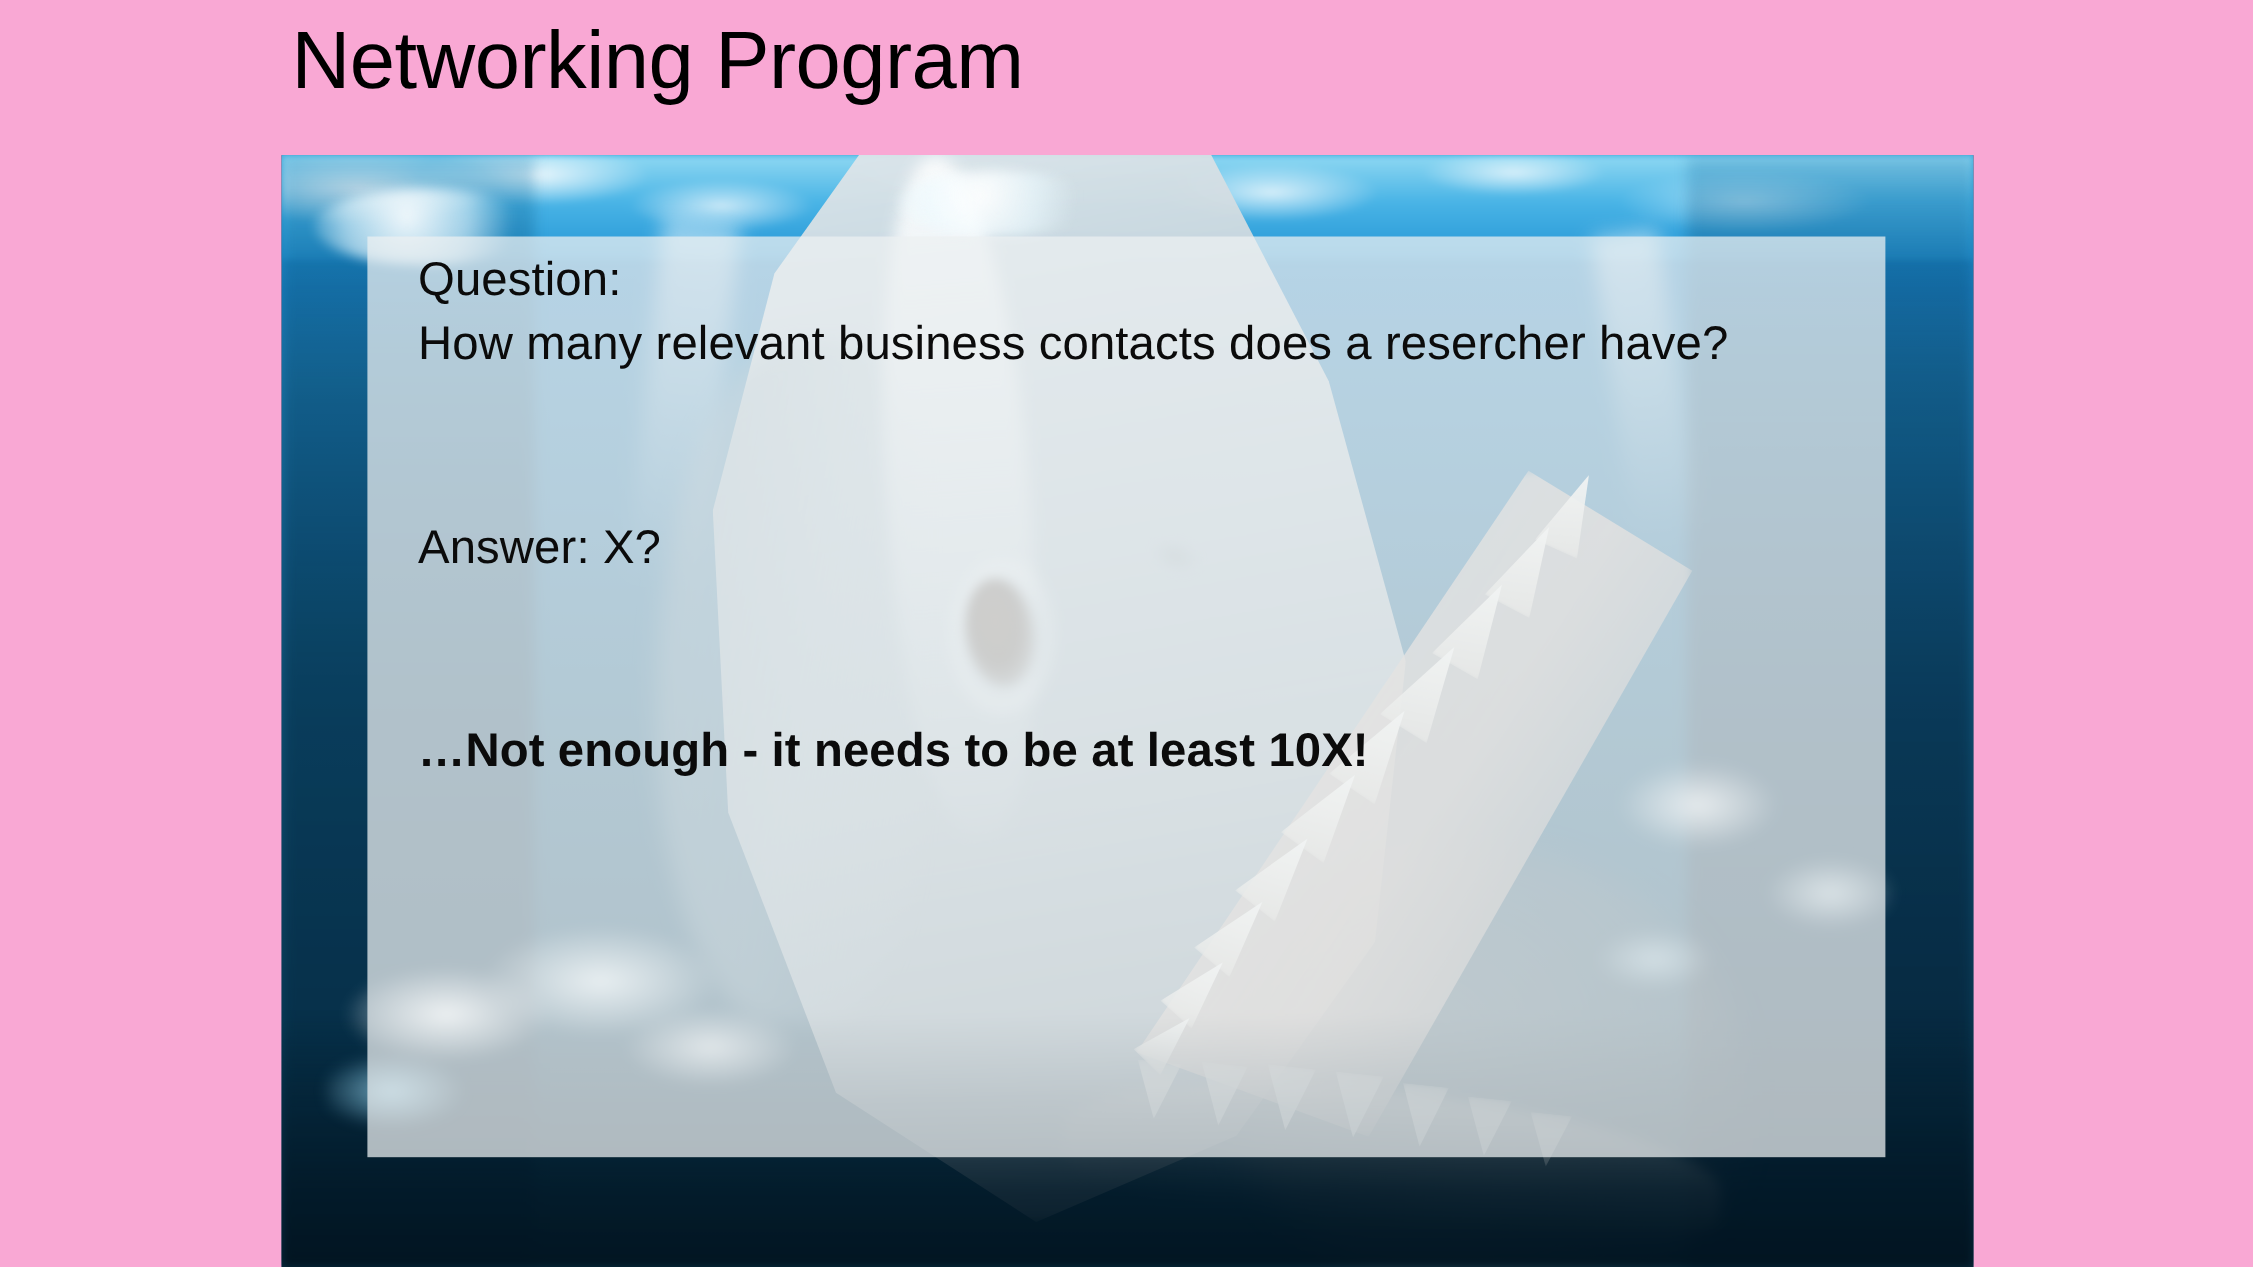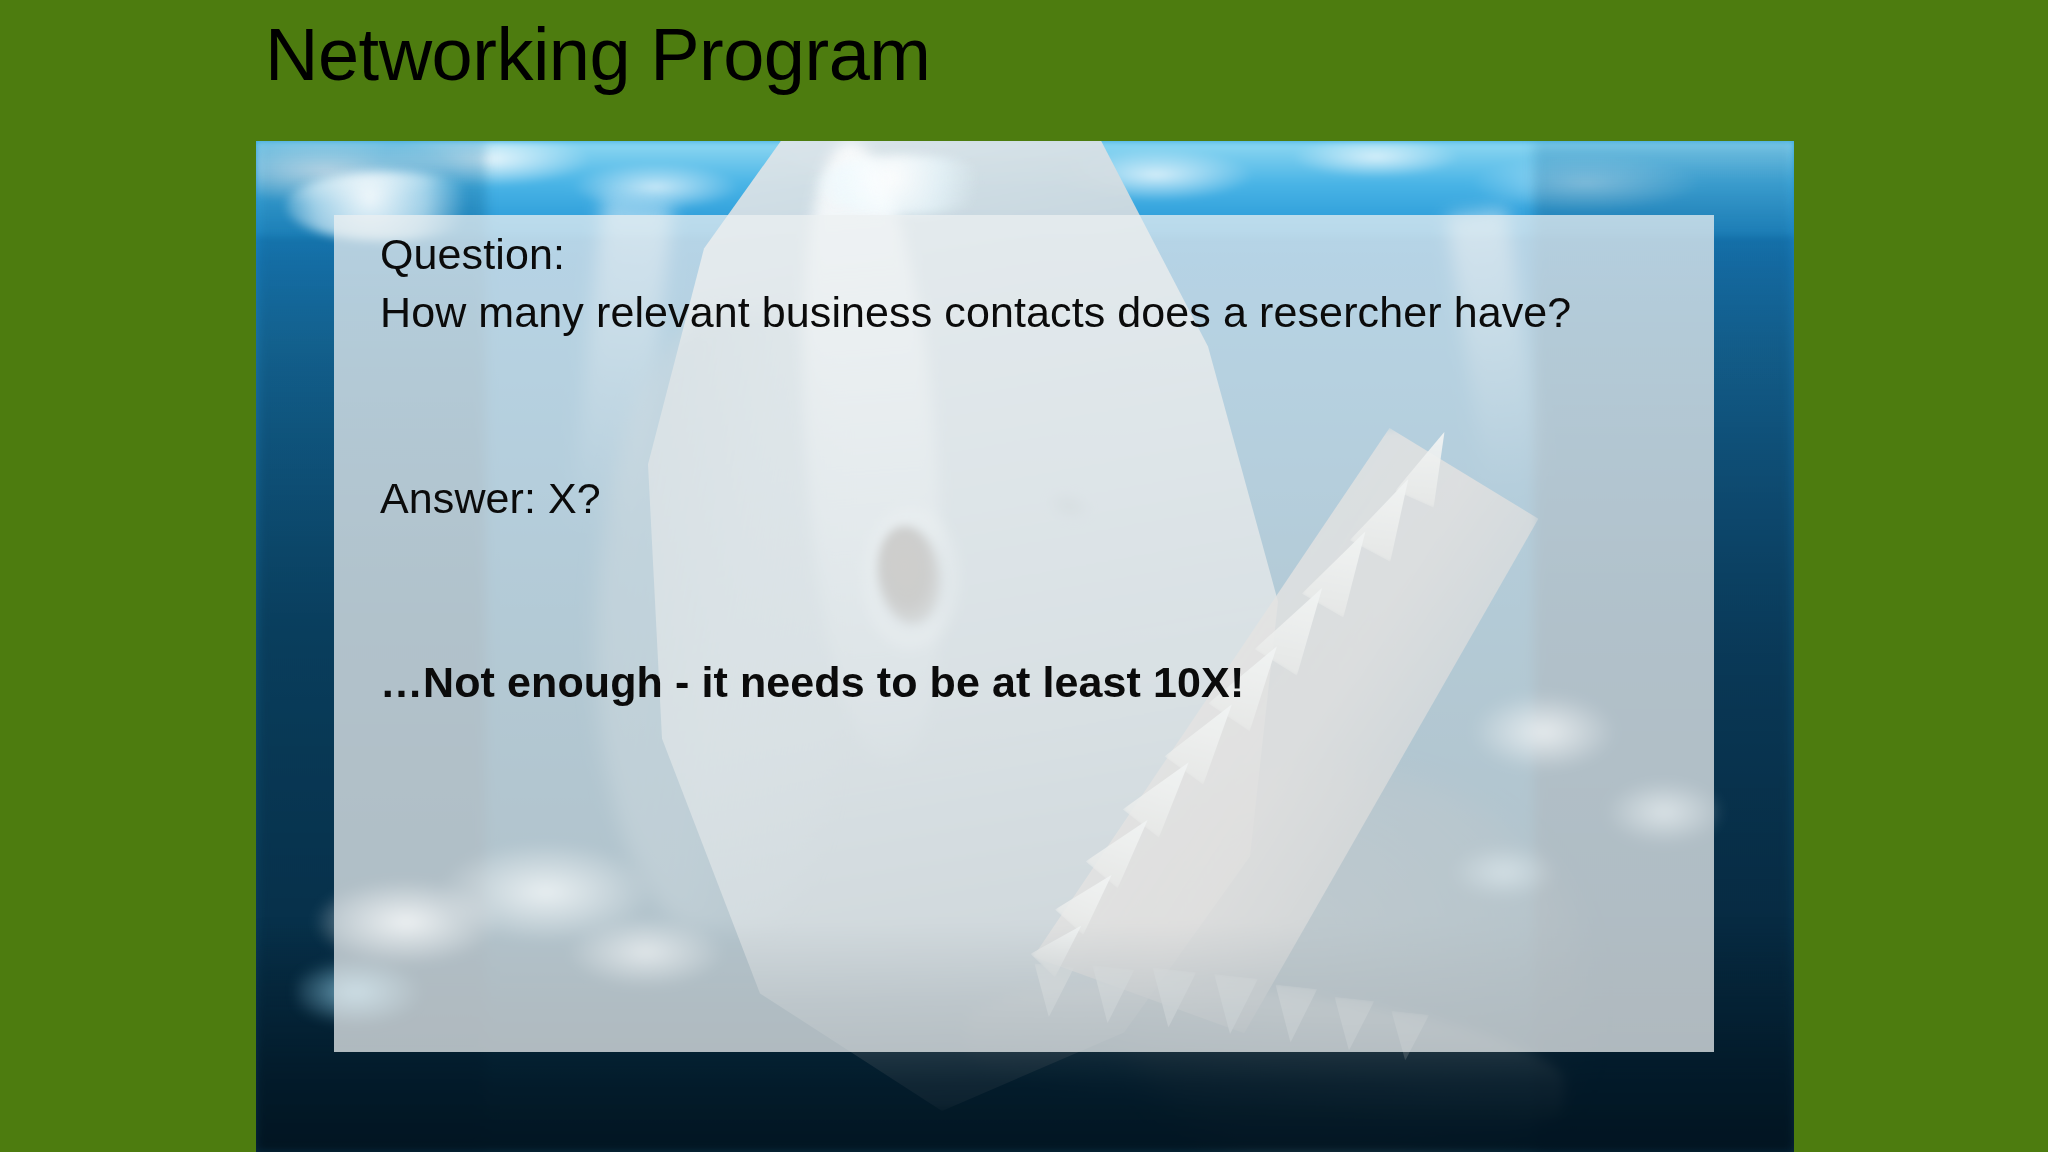--- a/index.html
+++ b/index.html
@@ -14,21 +14,21 @@
     font-family: "Liberation Sans", sans-serif;
     position: relative;
   }
 
   
   .slide {
     position: absolute;
     left: 0; top: 0;
     width: 2048px;
     height: 1152px;
-    background: #4d7c0f;
+    background: #f9a8d4;
   }
 
   
   .slide-title {
     position: absolute;
     left: 265px;
     top: 14px;
     width: 1600px;
     font-size: 74px;
     line-height: 1.1;

